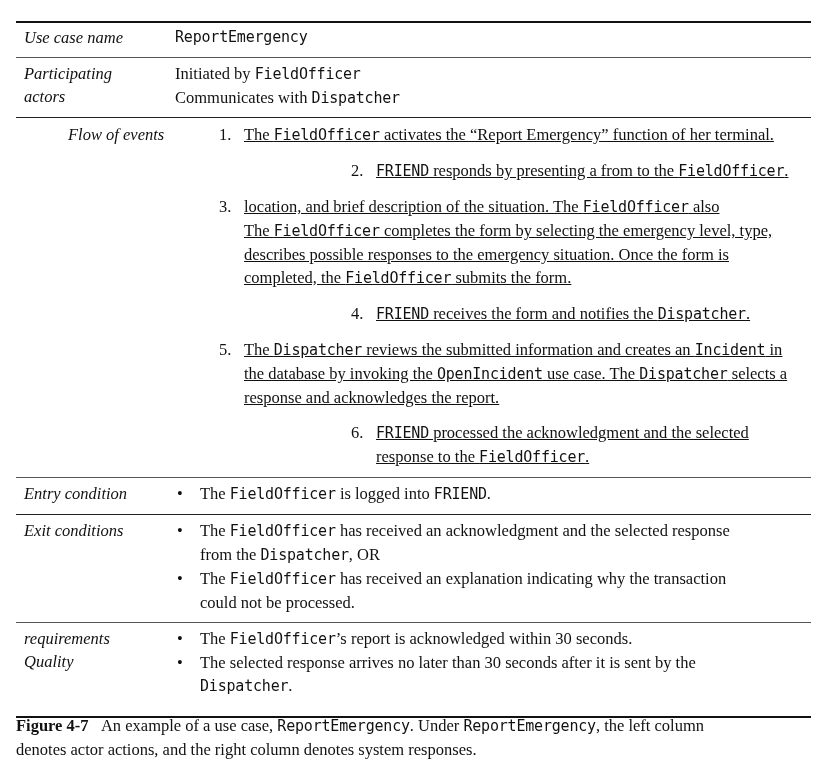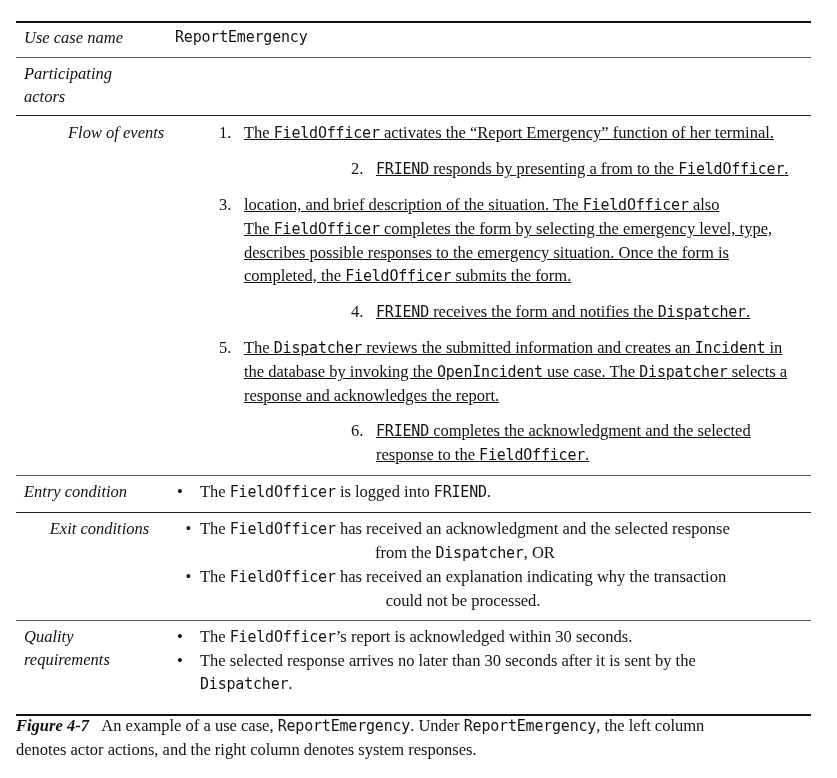--- a/index.html
+++ b/index.html
@@ -15,38 +15,42 @@
   .row { display: flex; }
   .label { width: 159px; padding-left: 8px; font-style: italic; box-sizing: border-box; }
   .content { flex: 1; }
   .line { line-height: 23px; white-space: nowrap; }
   .step { display: flex; }
   .step .num { width: 25px; flex: none; }
   .step .txt { flex: 1; text-decoration: underline; }
   .bullet { display: flex; }
   .bullet .dot { width: 25px; flex: none; padding-left: 2px; box-sizing: border-box; }
   .caption { position: absolute; left: 16px; top: 714px; width: 800px; line-height: 23px; font-size: 16.5px; }
-  .caption b { font-weight: bold; font-style: italic; }
+  .caption b { font-weight: bold; }
 </style>
 </head>
 <body>
 
 <div class="table">
   <div class="rule-thick"></div>
 
   <div class="row" style="padding-top:3px;padding-bottom:8px;">
     <div class="label line">Use case name</div>
     <div class="content line mono">ReportEmergency</div>
   </div>
   <div class="rule-thin"></div>
 
   <div class="row" style="padding-top:4px;padding-bottom:7px;justify-content:space-between;">
     <div class="label">
       <div class="line">Participating</div>
       <div class="line">actors</div>
+    </div>
+    <div class="content">
+      <div class="line"><span>Initiated by </span><span class="mono">FieldOfficer</span></div>
+      <div class="line"><span>Communicates with </span><span class="mono">Dispatcher</span></div>
     </div>
   </div>
   <div class="rule-thin" style="background:#222;"></div>
 
   <div class="row" style="padding-top:5px;padding-bottom:8px;margin-left:44px;">
     <div class="label line">Flow of events</div>
     <div class="content" id="flow">
         <div class="step" style="margin-left: 0px; margin-bottom: 12px;">
           <div class="num line">1.</div>
           <div class="txt">
@@ -78,42 +82,42 @@
           <div class="num line">5.</div>
           <div class="txt">
             <div class="line"><span>The </span><span class="mono">Dispatcher</span><span> reviews the submitted information and creates an </span><span class="mono">Incident</span><span> in</span></div>
             <div class="line"><span>the database by invoking the </span><span class="mono">OpenIncident</span><span> use case. The </span><span class="mono">Dispatcher</span><span> selects a</span></div>
             <div class="line"><span>response and acknowledges the report.</span></div>
           </div>
         </div>
         <div class="step" style="margin-left: 132px; margin-bottom: 0px;">
           <div class="num line">6.</div>
           <div class="txt">
-            <div class="line"><span class="mono">FRIEND</span><span> completes the acknowledgment and the selected</span></div>
+            <div class="line"><span class="mono">FRIEND</span><span> processed the acknowledgment and the selected</span></div>
             <div class="line"><span>response to the </span><span class="mono">FieldOfficer</span><span>.</span></div>
           </div>
         </div>
       </div>
   </div>
   <div class="rule-thin"></div>
 
   <div class="row" style="padding-top:4px;padding-bottom:8px;">
     <div class="label line">Entry condition</div>
     <div class="content" id="entry">
         <div class="bullet">
           <div class="dot line">•</div>
           <div class="txt">
             <div class="line"><span>The </span><span class="mono">FieldOfficer</span><span> is logged into </span><span class="mono">FRIEND</span><span>.</span></div>
           </div>
         </div>
       </div>
   </div>
   <div class="rule-thin" style="background:#222;"></div>
 
-  <div class="row" style="padding-top:4px;padding-bottom:8px;text-align:center;">
+  <div class="row" style="padding-top:4px;padding-bottom:8px;">
     <div class="label line">Exit conditions</div>
     <div class="content" id="exit">
         <div class="bullet">
           <div class="dot line">•</div>
           <div class="txt">
             <div class="line"><span>The </span><span class="mono">FieldOfficer</span><span> has received an acknowledgment and the selected response</span></div>
             <div class="line"><span>from the </span><span class="mono">Dispatcher</span><span>, OR</span></div>
           </div>
         </div>
         <div class="bullet">
@@ -122,22 +126,22 @@
             <div class="line"><span>The </span><span class="mono">FieldOfficer</span><span> has received an explanation indicating why the transaction</span></div>
             <div class="line"><span>could not be processed.</span></div>
           </div>
         </div>
       </div>
   </div>
   <div class="rule-thin"></div>
 
   <div class="row" style="padding-top:4px;padding-bottom:18px;">
     <div class="label">
+      <div class="line">requirements</div>
       <div class="line">Quality</div>
-      <div class="line">requirements</div>
     </div>
     <div class="content" id="quality">
         <div class="bullet">
           <div class="dot line">•</div>
           <div class="txt">
             <div class="line"><span>The </span><span class="mono">FieldOfficer</span><span>’s report is acknowledged within 30 seconds.</span></div>
           </div>
         </div>
         <div class="bullet">
           <div class="dot line">•</div>

